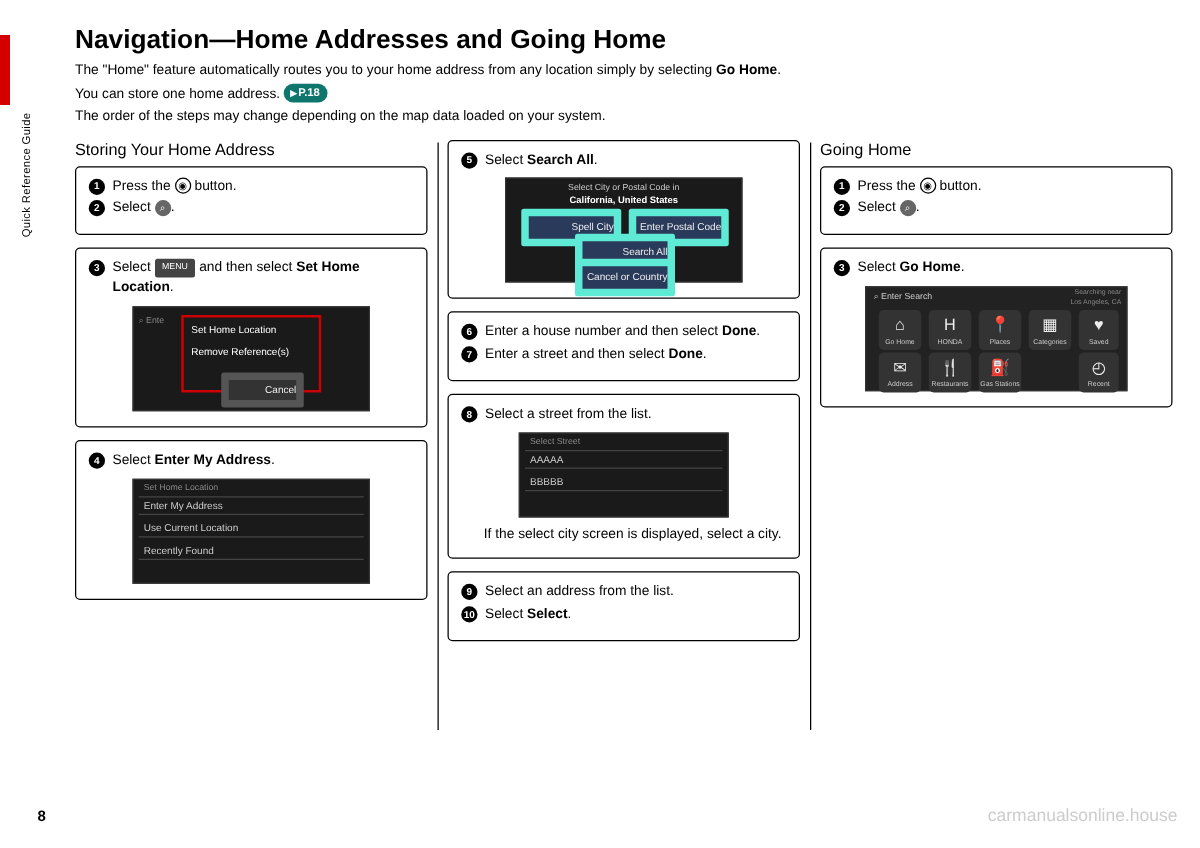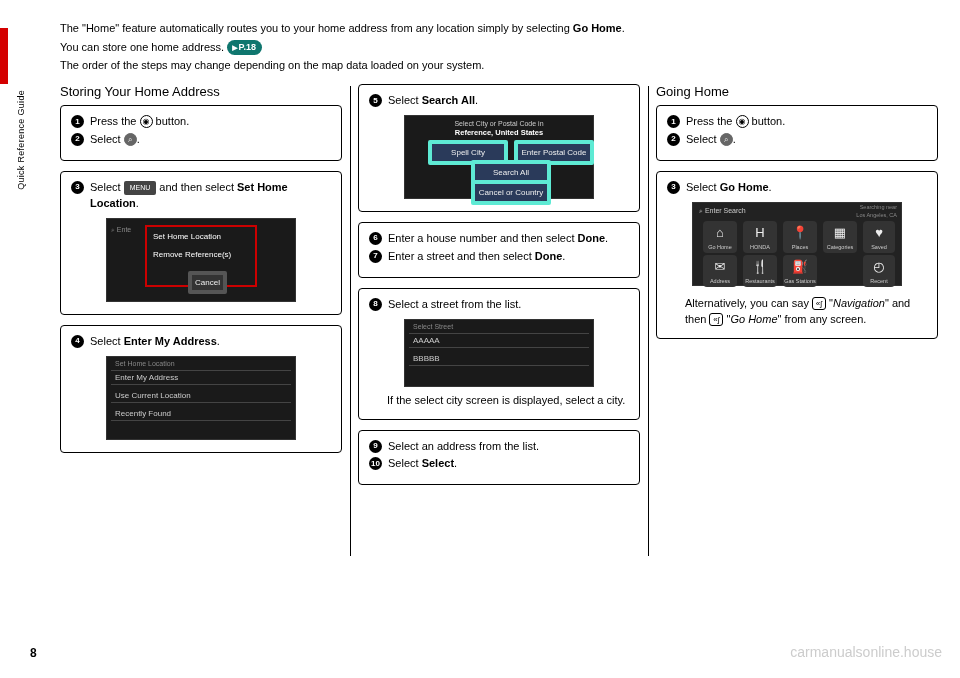--- a/index.html
+++ b/index.html
@@ -153,37 +153,36 @@
       vertical-align: middle;
     }
     .screenshot {
       display: block;
       margin: 6px auto 2px auto;
       background: #1a1a1a;
       border: 1px solid #333;
     }
     .sc-3 { width: 190px; height: 84px; position: relative;}
     .sc-5 { width: 190px; height: 84px; position: relative;}
-    .sc-8 { width: 190px; height: 68px; position: relative;}
+    .sc-8 { width: 168px; height: 68px; position: relative;}
     .sc-gh { width: 210px; height: 84px; position: relative; background: #222;}
     .sc-label {
       position: absolute;
       color: #ddd;
       font-size: 8px;
     }
     .sc-btn {
       position: absolute;
       background: #2a3a5a;
-      border: 4px solid #5eead4;
+      border: 6px solid #5eead4;
       color: #eee;
       font-size: 8px;
       border-radius: 2px;
-      text-align: center;
+      text-align: right;
       padding: 3px 0;
-      margin-left: 11px;
     }
     .sc-wide { width: 80px; }
     .sc-red-border {
       position: absolute;
       border: 2px solid #c00;
       pointer-events: none;
     }
     .sc-row {
       position: absolute;
       left: 4px; right: 4px;
@@ -221,20 +220,21 @@
   </style>
 </head>
 <body>
 
 <div class="red-tab"></div>
 <div class="side-label">Quick Reference Guide</div>
 <div class="page-num">8</div>
 <div class="watermark">carmanualsonline.house</div>
 
 <div class="content">
+  <div class="title">Navigation—Home Addresses and Going Home</div>
   <div class="intro">
     <p>
       <span>The "Home" feature automatically routes you to your home address from any location simply by selecting </span><b>Go Home</b><span>.</span>
     </p>
     <p>
       <span>You can store one home address. </span><span class="pref">P.18</span>
     </p>
     <p>The order of the steps may change depending on the map data loaded on your system.</p>
   </div>
 
@@ -264,21 +264,21 @@
         <div class="step">
           <span class="num">3</span>
           <span class="step-body">
             <span>Select </span><span class="menu-btn">MENU</span><span> and then select </span><b>Set Home Location</b><span>.</span>
           </span>
         </div>
         <div class="screenshot sc-3">
           <div class="sc-red-border" style="left:38px;top:6px;width:112px;height:62px"></div>
           <div class="sc-label" style="left:46px;top:12px;color:#fff;font-size:8px">Set Home Location</div>
           <div class="sc-label" style="left:46px;top:30px;color:#fff;font-size:8px">Remove Reference(s)</div>
-          <div class="sc-btn" style="left:70px;top:52px;width:39px;padding:2px 0;background:#333;border-color:#555">Cancel</div>
+          <div class="sc-btn" style="left:70px;top:52px;width:66px;padding:2px 0;background:#333;border-color:#555">Cancel</div>
           <div class="sc-label" style="left:4px;top:6px;font-size:7px;color:#888">⌕ Ente</div>
         </div>
       </div>
 
       <div class="box">
         <div class="step">
           <span class="num">4</span>
           <span class="step-body">
             <span>Select </span><b>Enter My Address</b><span>.</span>
           </span>
@@ -295,21 +295,21 @@
     <div>
       <div class="box">
         <div class="step">
           <span class="num">5</span>
           <span class="step-body">
             <span>Select </span><b>Search All</b><span>.</span>
           </span>
         </div>
         <div class="screenshot sc-5">
           <div class="sc-label" style="left:0;right:0;top:3px;text-align:center;color:#ccc;font-size:7px">Select City or Postal Code in</div>
-          <div class="sc-label" style="left:0;right:0;top:12px;text-align:center;color:#fff;font-size:7.5px;font-weight:bold">Reference, United States</div>
+          <div class="sc-label" style="left:0;right:0;top:12px;text-align:center;color:#fff;font-size:7.5px;font-weight:bold">California, United States</div>
           <div class="sc-btn sc-wide" style="left:12px;top:24px">Spell City</div>
           <div class="sc-btn sc-wide" style="left:98px;top:24px">Enter Postal Code</div>
           <div class="sc-btn sc-wide" style="left:55px;top:44px">Search All</div>
           <div class="sc-btn sc-wide" style="left:55px;top:64px">Cancel or Country</div>
         </div>
       </div>
 
       <div class="box">
         <div class="step">
           <span class="num">6</span>
@@ -411,20 +411,17 @@
             </div>
           <div class="sc-tile" style="left:90px;top:52px">
               <div class="sc-tile-icon">⛽</div>
               <div class="sc-tile-label">Gas Stations</div>
             </div>
           <div class="sc-tile" style="left:170px;top:52px;width:32px">
               <div class="sc-tile-icon">◴</div>
               <div class="sc-tile-label">Recent</div>
             </div>
         </div>
-        <div class="note" style="margin-left:18px;margin-top:10px">
-          <span>Alternatively, you can say </span><span class="voice-icon">«ʃ</span><span> "</span><i>Navigation</i><span>" and then </span><span class="voice-icon">«ʃ</span><span> "</span><i>Go Home</i><span>" from any screen.</span>
-        </div>
       </div>
     </div>
 
   </div>
 </div>
 
 </body></html>

